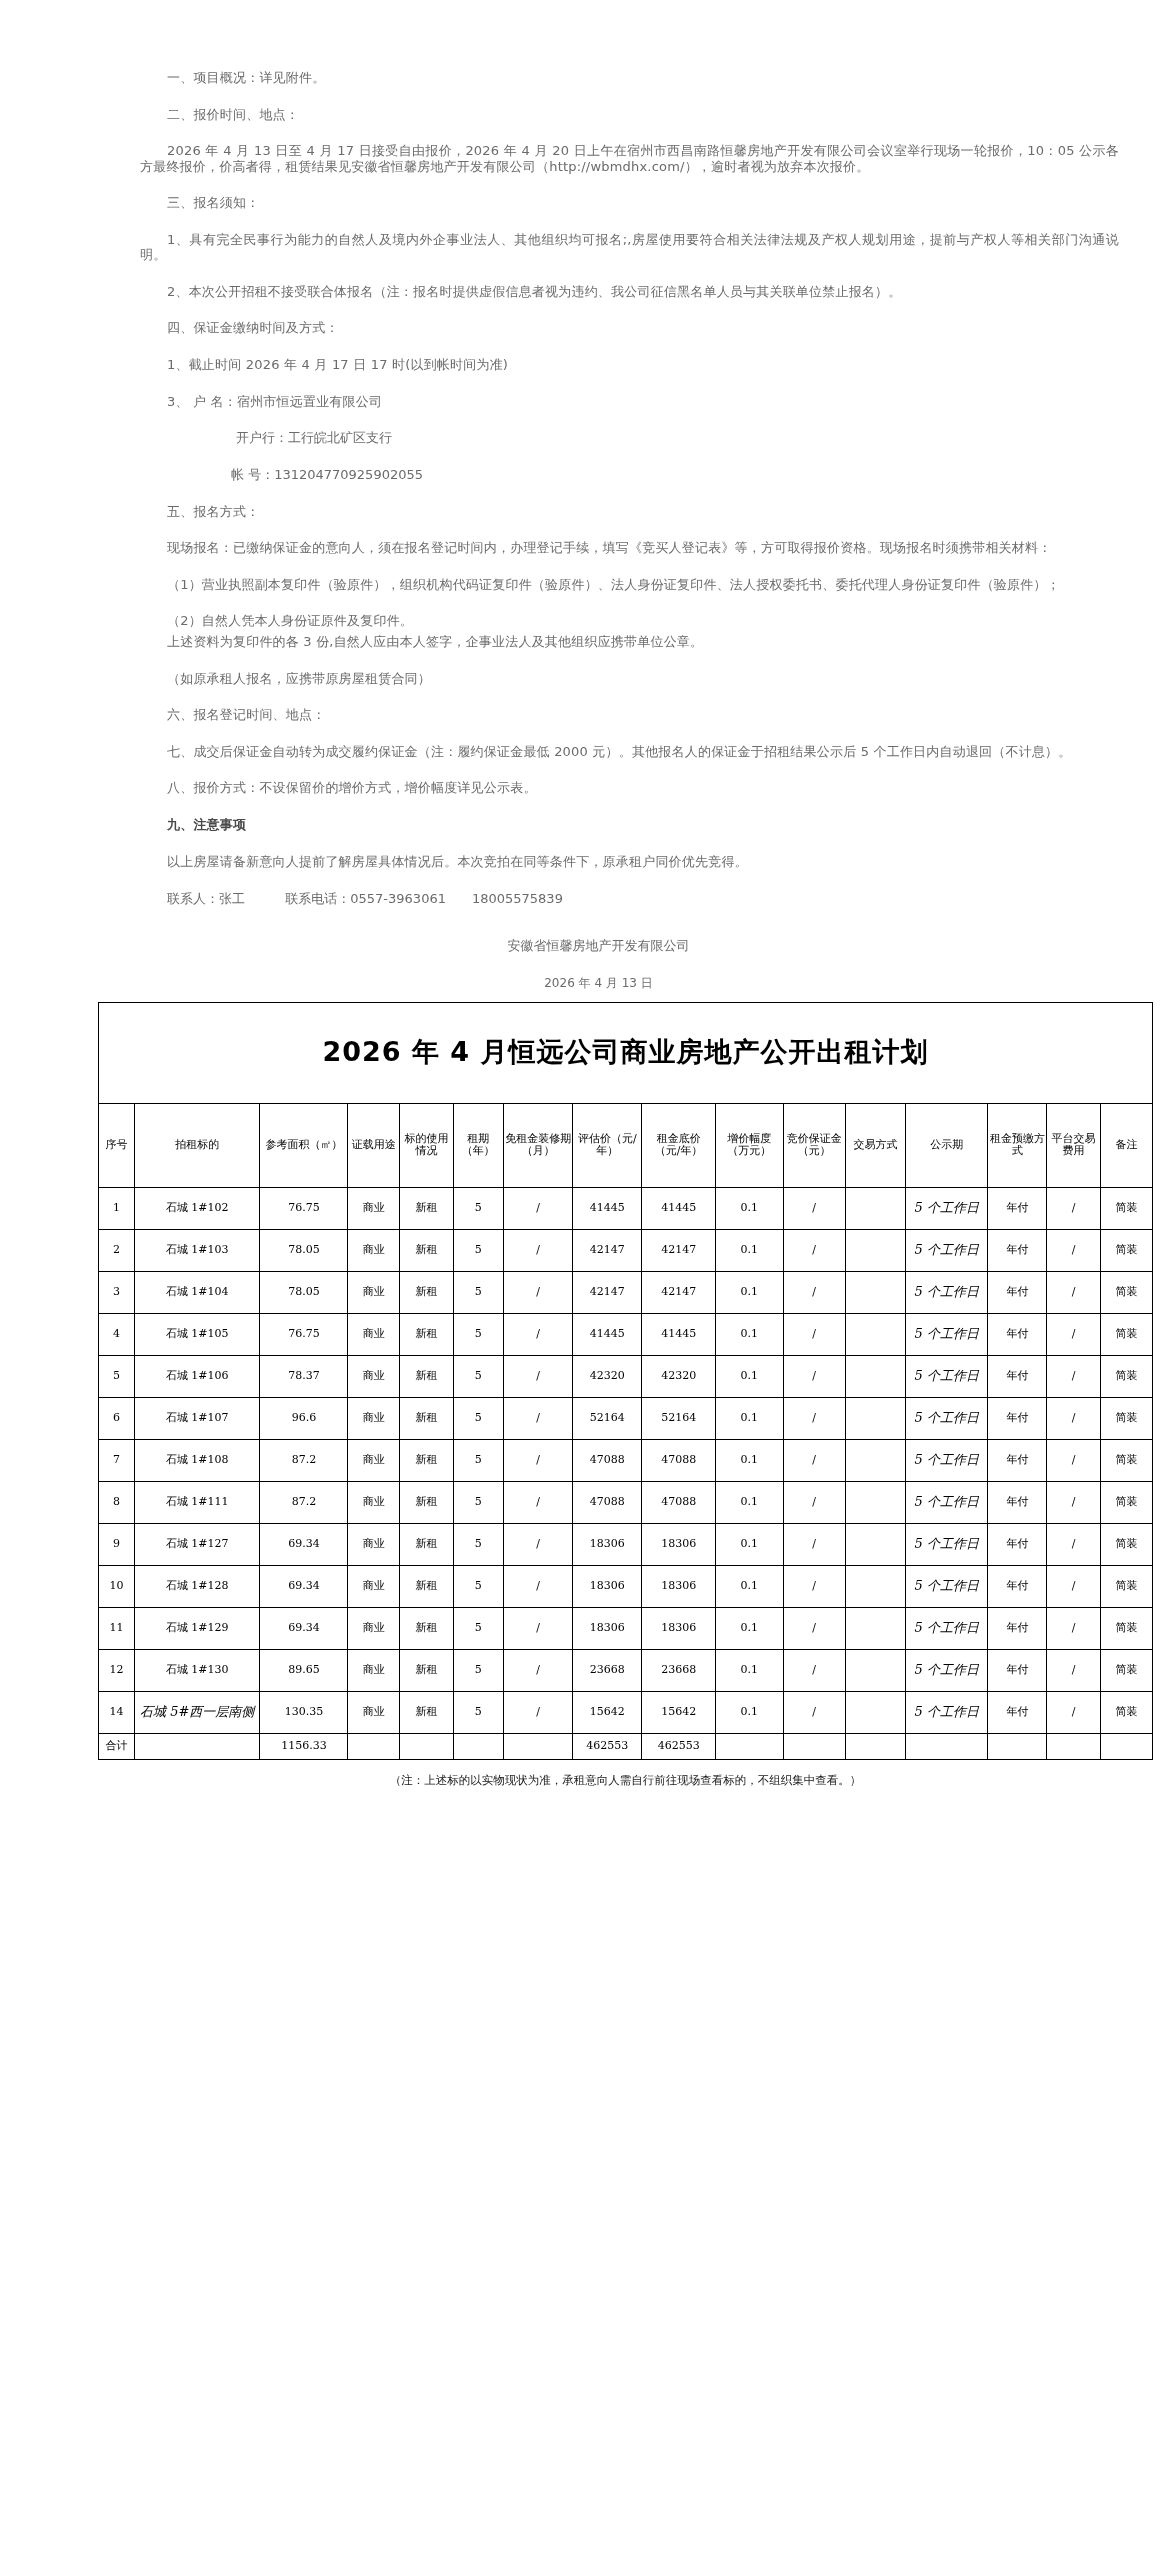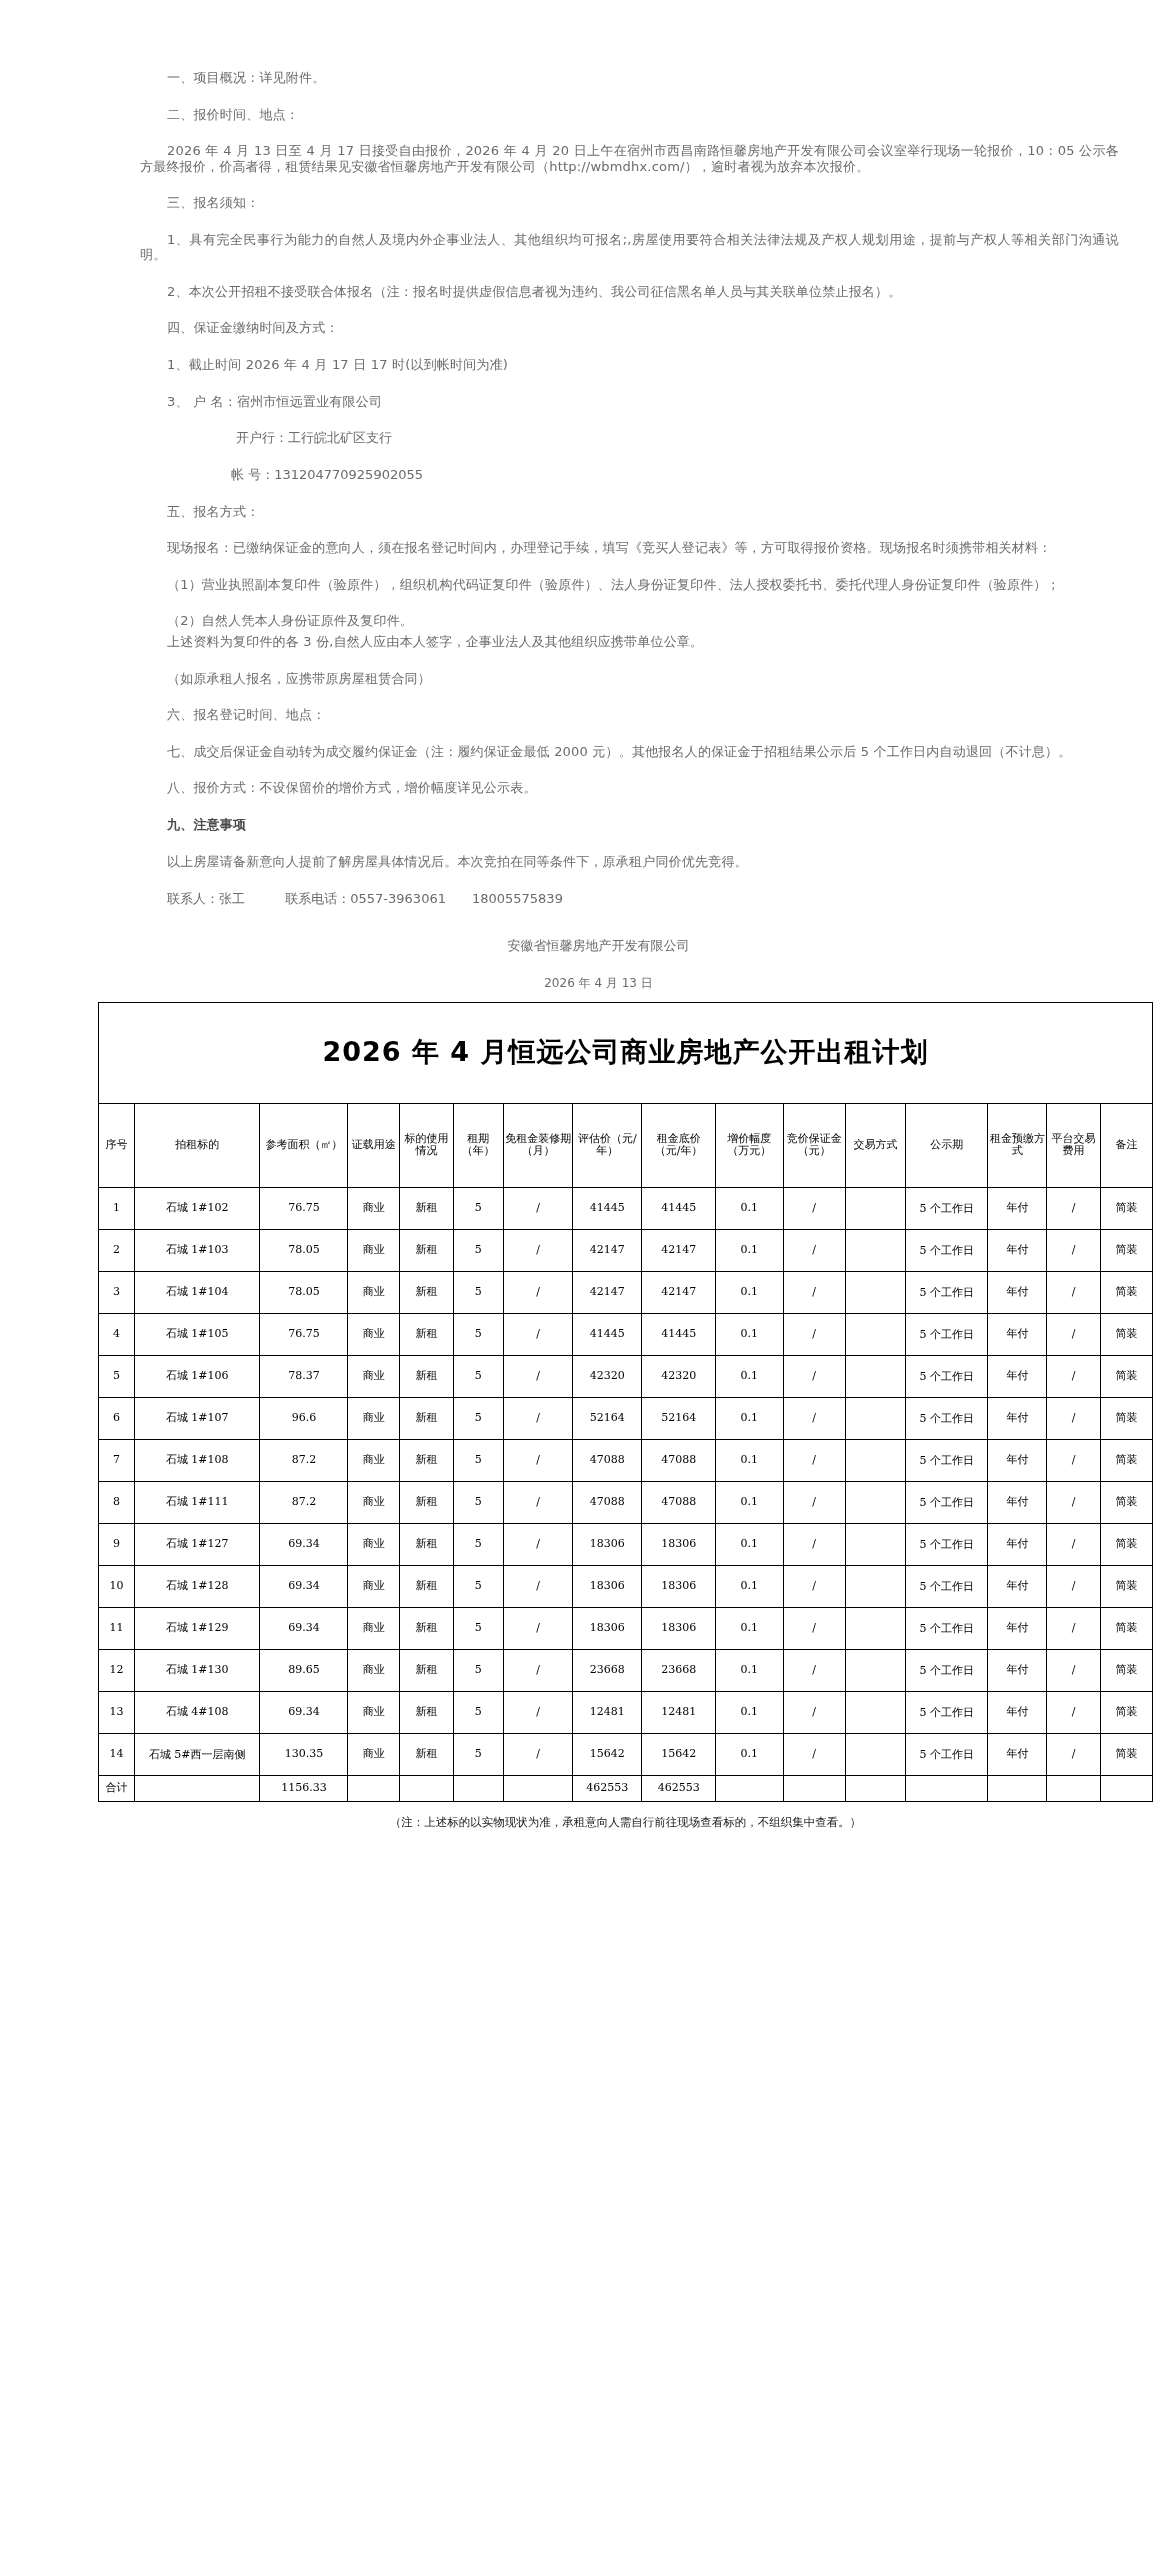--- a/index.html
+++ b/index.html
@@ -104,22 +104,23 @@
     line-height: 1.12;
     height: 78px;
     padding: 2.6px 1px;
   }
   table.plan tbody td {
     font-size: 11px;
     height: 39px;
     line-height: 1.15;
   }
   table.plan tbody td.narrow-wrap {
-    font-size: 11px;
+    font-size: 13px;
     line-height: 1.2;
+    font-style: italic;
   }
   table.plan tr.total td {
     font-size: 11px;
     height: 23px;
   }
   .note {
     font-size: 11.5px;
     color: #1a1a1a;
     text-align: center;
     margin: 13.5px 0 0 0;
@@ -441,38 +442,20 @@
             <td>23668</td>
             <td>0.1</td>
             <td>/</td>
             <td></td>
             <td class="narrow-wrap">5 个工作日</td>
             <td>年付</td>
             <td>/</td>
             <td>简装</td>
           </tr>
           <tr>
-            <td>13</td>
-            <td>石城 4#108</td>
-            <td>69.34</td>
-            <td>商业</td>
-            <td>新租</td>
-            <td>5</td>
-            <td>/</td>
-            <td>12481</td>
-            <td>12481</td>
-            <td>0.1</td>
-            <td>/</td>
-            <td></td>
-            <td class="narrow-wrap">5 个工作日</td>
-            <td>年付</td>
-            <td>/</td>
-            <td>简装</td>
-          </tr>
-          <tr>
             <td>14</td>
             <td class="narrow-wrap">石城 5#西一层南侧</td>
             <td>130.35</td>
             <td>商业</td>
             <td>新租</td>
             <td>5</td>
             <td>/</td>
             <td>15642</td>
             <td>15642</td>
             <td>0.1</td>

